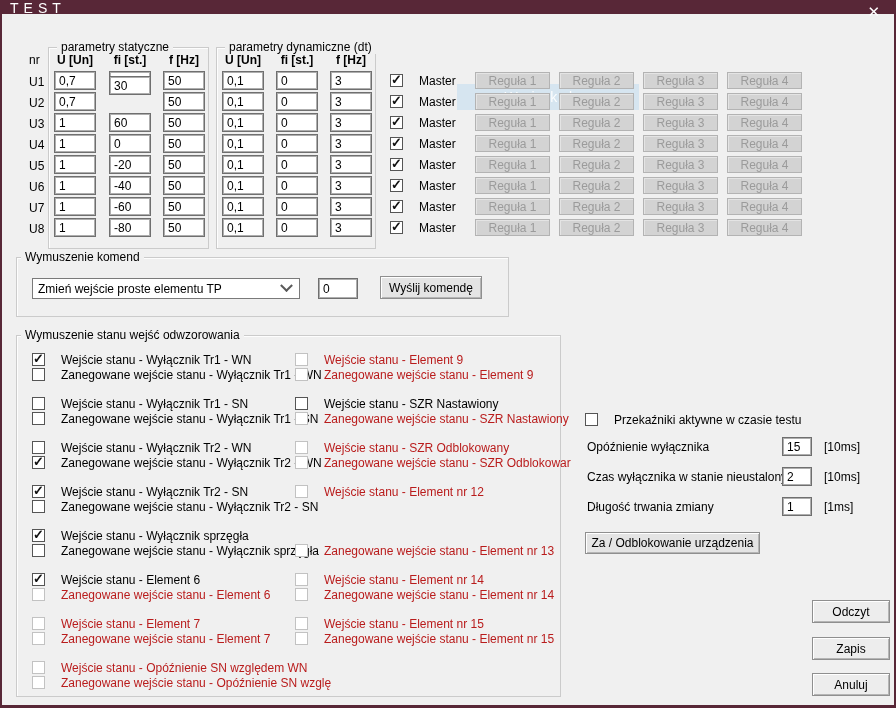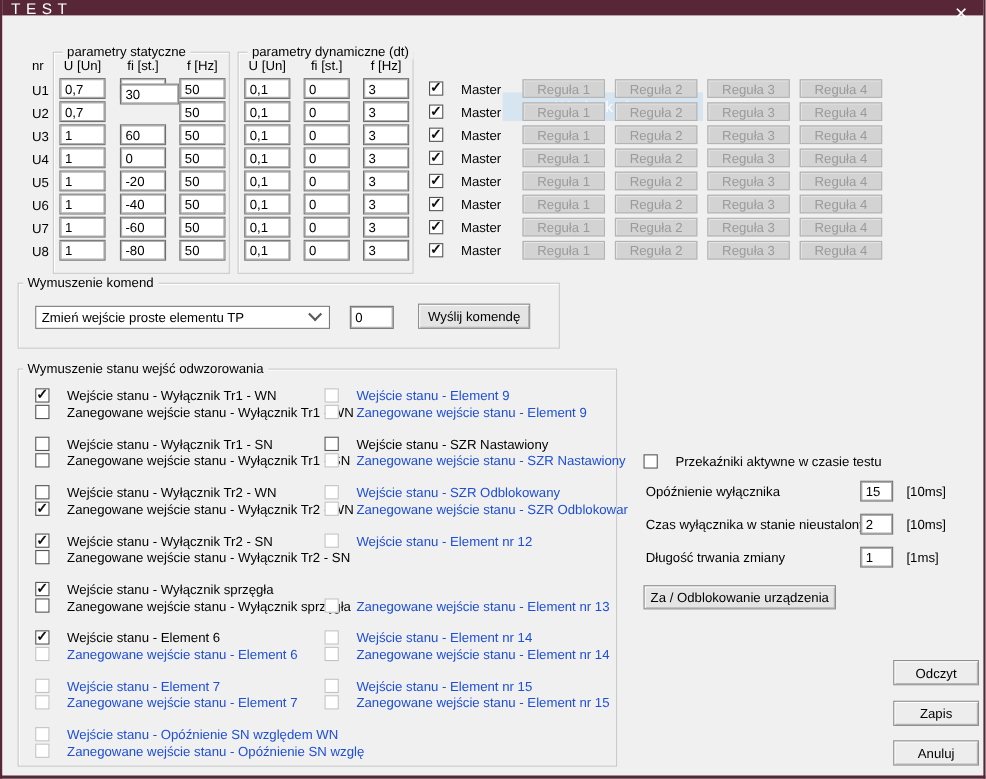--- a/index.html
+++ b/index.html
@@ -7,28 +7,28 @@
   #win{position:relative;width:896px;height:708px;background:#f0f0f0;
        border-left:2px solid #582737;border-right:2px solid #582737;border-bottom:3px solid #582737;
        box-sizing:border-box;overflow:hidden;}
   .titlebar{position:absolute;left:-2px;top:0;width:896px;height:14px;background:#582737;
             display:flex;}
   .title{color:#fff;font-size:14px;letter-spacing:5px;padding-left:10px;}
   .close{position:absolute;right:16px;top:3px;color:#fff;font-size:15px;cursor:default;}
   .groupbox{position:absolute;border:1px solid #cbcbcb;box-shadow:1px 1px 0 #fdfdfd inset;}
   .legend{position:absolute;top:-8px;left:8px;background:#f0f0f0;padding:0 4px;font-size:12px;color:#000;white-space:nowrap;}
   .lbl{position:absolute;font-size:12px;color:#000;white-space:nowrap;}
-  .hdr{position:absolute;font-size:12px;color:#000;text-align:center;}
+  .hdr{position:absolute;font-size:12px;color:#000;text-align:center;font-weight:bold;}
   .tinput{position:absolute;background:#fff;border:1px solid #6f6f6f;box-shadow:inset 0 0 0 1px #aeaeae;
           box-sizing:border-box;font-size:12px;color:#000;display:flex;align-items:center;padding:0 4px;}
   .cbrow{position:absolute;display:flex;align-items:center;gap:16px;height:15px;font-size:12px;white-space:nowrap;}
   .cb{width:13px;height:13px;background:#fff;border:1px solid #555;box-sizing:border-box;position:relative;flex:0 0 13px;}
   .cb.checked::after{content:"\2713";position:absolute;left:0px;top:-3px;font-size:13px;font-weight:bold;color:#111;}
   .cb.disabled{border-color:#c2c2c2;}
-  .cblabel.disabled{color:#1d4ed8;}
+  .cblabel.disabled{color:#b91c1c;}
   .rule-btn{position:absolute;background:#d3d3d3;border:1px solid #b3b3b3;box-shadow:inset 1px 1px 0 #e4e4e4;
             color:#9b9b9b;font-size:12px;display:flex;align-items:center;justify-content:center;box-sizing:border-box;}
   .btn3d{position:absolute;background:#ededed;border:1px solid #8f8f8f;
          box-shadow:inset 1px 1px 0 #ffffff, inset -1px -1px 0 #b5b5b5;
          color:#000;font-size:12px;display:flex;align-items:center;justify-content:center;box-sizing:border-box;cursor:default;}
   .dropdown{position:absolute;background:#fff;border:1px solid #7a7a7a;box-sizing:border-box;
             display:flex;align-items:center;font-size:12px;padding:0 8px 0 5px;}
   .caret{margin-left:auto;width:7px;height:7px;border-right:2px solid #5a5a5a;border-bottom:2px solid #5a5a5a;
          transform:rotate(45deg) translate(-2px,-2px);}
   .overlay{position:absolute;background:rgba(186,218,241,0.48);color:rgba(255,255,255,0.92);
@@ -89,21 +89,21 @@
     <div class="cbrow" style="left:388px;top:73px">
       <span class="cb checked"></span>
       <span class="cblabel">Master</span>
     </div>
     <div class="rule-btn" style="left:473px;top:72px;width:75px;height:17px">Reguła 1</div>
     <div class="rule-btn" style="left:557px;top:72px;width:75px;height:17px">Reguła 2</div>
     <div class="rule-btn" style="left:641px;top:72px;width:75px;height:17px">Reguła 3</div>
     <div class="rule-btn" style="left:725px;top:72px;width:75px;height:17px">Reguła 4</div>
     <div class="lbl" style="left:27px;top:96px">U2</div>
     <div class="tinput" style="left:52px;top:92px;width:42px;height:19px">0,7</div>
-    <div class="tinput" style="left:107px;top:76px;width:54px;height:19px">30</div>
+    <div class="tinput" style="left:107px;top:76px;width:42px;height:19px">30</div>
     <div class="tinput" style="left:161px;top:92px;width:42px;height:19px">50</div>
     <div class="tinput" style="left:220px;top:92px;width:42px;height:19px">0,1</div>
     <div class="tinput" style="left:274px;top:92px;width:42px;height:19px">0</div>
     <div class="tinput" style="left:328px;top:92px;width:42px;height:19px">3</div>
     <div class="cbrow" style="left:388px;top:94px">
       <span class="cb checked"></span>
       <span class="cblabel">Master</span>
     </div>
     <div class="rule-btn" style="left:473px;top:93px;width:75px;height:17px">Reguła 1</div>
     <div class="rule-btn" style="left:557px;top:93px;width:75px;height:17px">Reguła 2</div>

